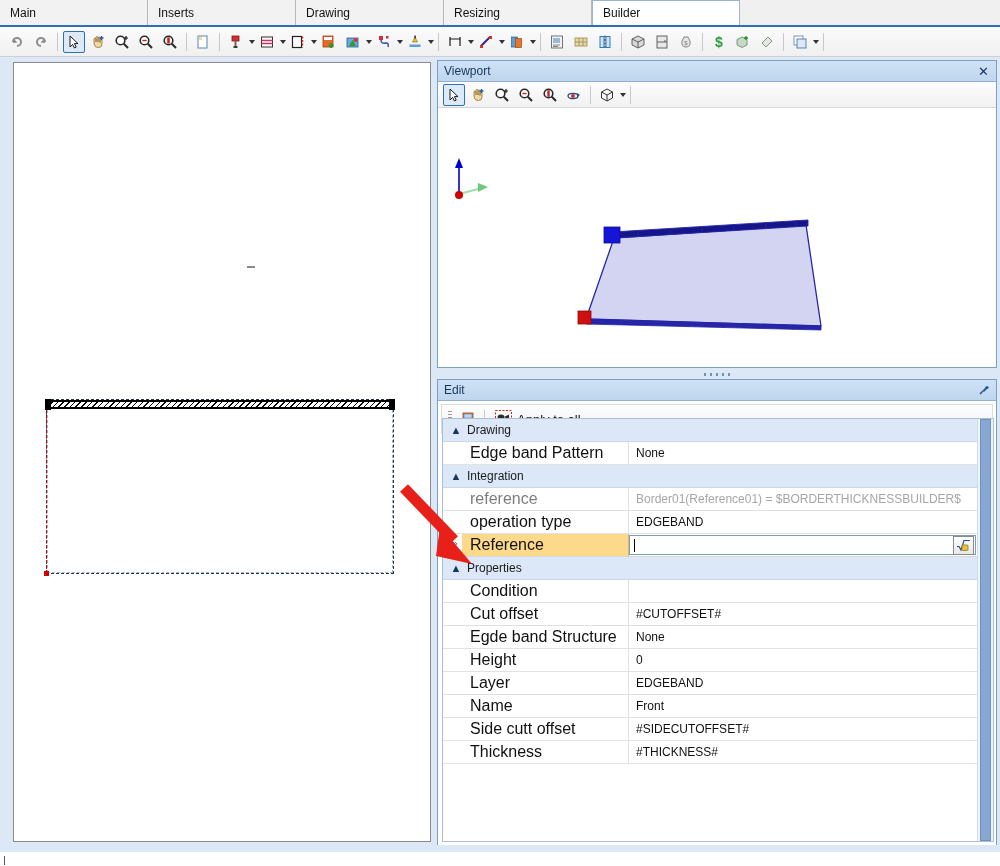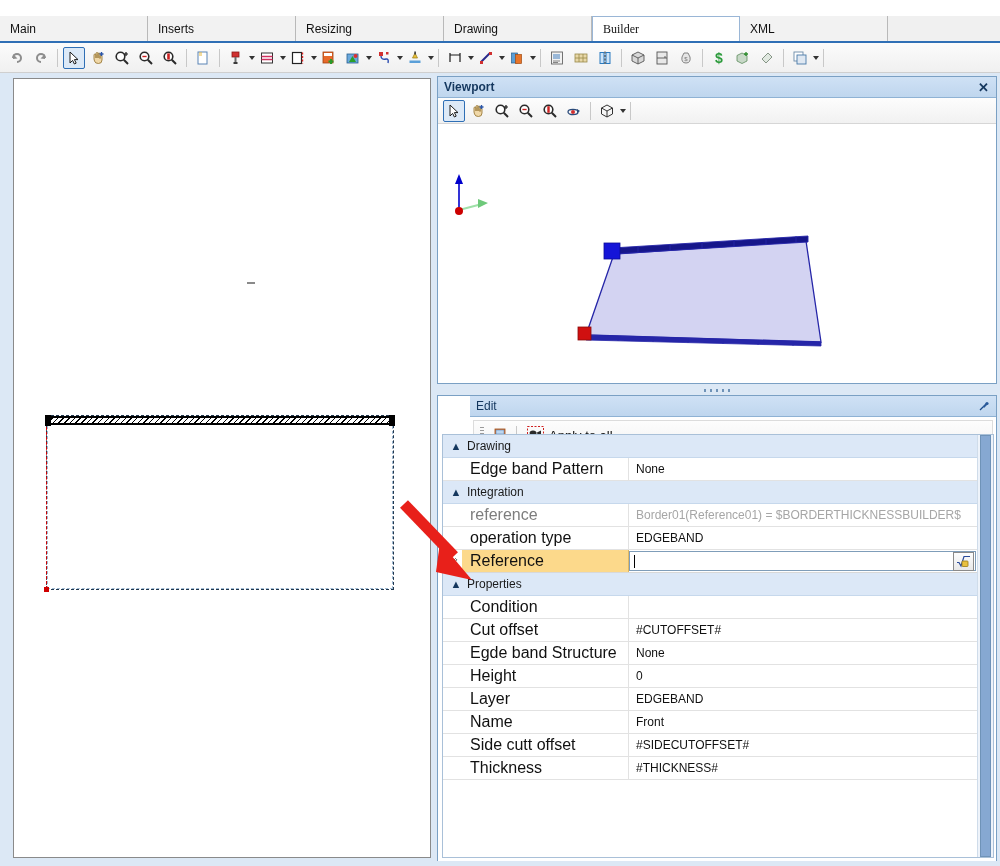--- a/index.html
+++ b/index.html
@@ -11,21 +11,21 @@
     width: 1000px;
     height: 866px;
     font-family: "Liberation Sans", sans-serif;
     font-size: 12px;
     color: #1a1a1a;
     overflow: hidden;
     position: relative;
   }
   .app {
     position: absolute;
-    left: 0; top: 16px;
+    left: 0; top: 0;
     width: 1000px; height: 736px;
   }
 
   
   .tabbar {
     position: absolute;
     left: 0; top: 0;
     width: 1000px; height: 27px;
     background: #f0f0f0;
     border-bottom: 2px solid #2f6fb5;
@@ -45,21 +45,20 @@
     font-size: 12px;
     color: #111;
     position: relative;
   }
   .tab.active {
     background: #ffffff;
     border-top: 1px solid #9ab6d6;
     border-left: 1px solid #9ab6d6;
     border-right: 1px solid #9ab6d6;
     z-index: 3;
-    font-family: Liberation Serif, serif;
   }
   .tab:first-child { border-left: none; }
 
   
   .toolbar {
     position: absolute;
     left: 0; top: 27px;
     width: 1000px; height: 30px;
     background: linear-gradient(#fbfbfb, #f0f0f0);
     border-bottom: 1px solid #cfcfcf;
@@ -195,21 +194,21 @@
     width: 17px; height: 17px;
     display: flex; align-items: center; justify-content: center;
     color: #14375e;
     font-size: 13px;
     line-height: 1;
   }
 
   
   #viewport-panel {
     left: 3px; top: 3px;
-    width: 560px; height: 308px; font-weight: bold;
+    width: 560px; height: 308px;
   }
   .vp-toolbar {
     height: 26px;
     background: linear-gradient(#fdfdfd, #f1f1f1);
     border-bottom: 1px solid #d6d6d6;
     box-sizing: border-box;
     display: flex;
     align-items: center;
     padding-left: 4px;
   }
@@ -233,21 +232,21 @@
   .grip {
     width: 26px; height: 3px;
     background:
       repeating-linear-gradient(90deg,
         #6f93b8 0px, #6f93b8 2px, transparent 2px, transparent 6px);
   }
 
   
   #edit-panel {
     left: 3px; top: 322px;
-    width: 560px; height: 468px; padding-left: 32px;
+    width: 560px; height: 468px;
   }
   .edit-toolbar {
     height: 30px;
     background: linear-gradient(#fdfdfd, #f2f2f2);
     border-bottom: 1px solid #d9d9d9;
     box-sizing: border-box;
     display: flex;
     align-items: center;
     padding-left: 4px;
     margin: 3px 3px 0 3px;
@@ -434,30 +433,27 @@
 <div class="app">
 
   <div class="tabbar">
     <div class="tab">
       <span>Main</span>
     </div>
     <div class="tab">
       <span>Inserts</span>
     </div>
     <div class="tab">
+      <span>Drawing</span>
+    </div>
+    <div class="tab">
       <span>Resizing</span>
-    </div>
-    <div class="tab">
-      <span>Drawing</span>
     </div>
     <div class="tab active">
       <span>Builder</span>
-    </div>
-    <div class="tab">
-      <span>XML</span>
     </div>
   </div>
 
   <div class="toolbar">
 
     <div class="tbtn">
       <svg width="16" height="16" viewBox="0 0 16 16">
         <path d="M4 8 A4 4 0 1 1 8 12" fill="none" stroke="#8d8d8d" stroke-width="2"></path>
         <path d="M4 4 L4 9 L8.5 8.5 Z" fill="#8d8d8d"></path>
       </svg>

